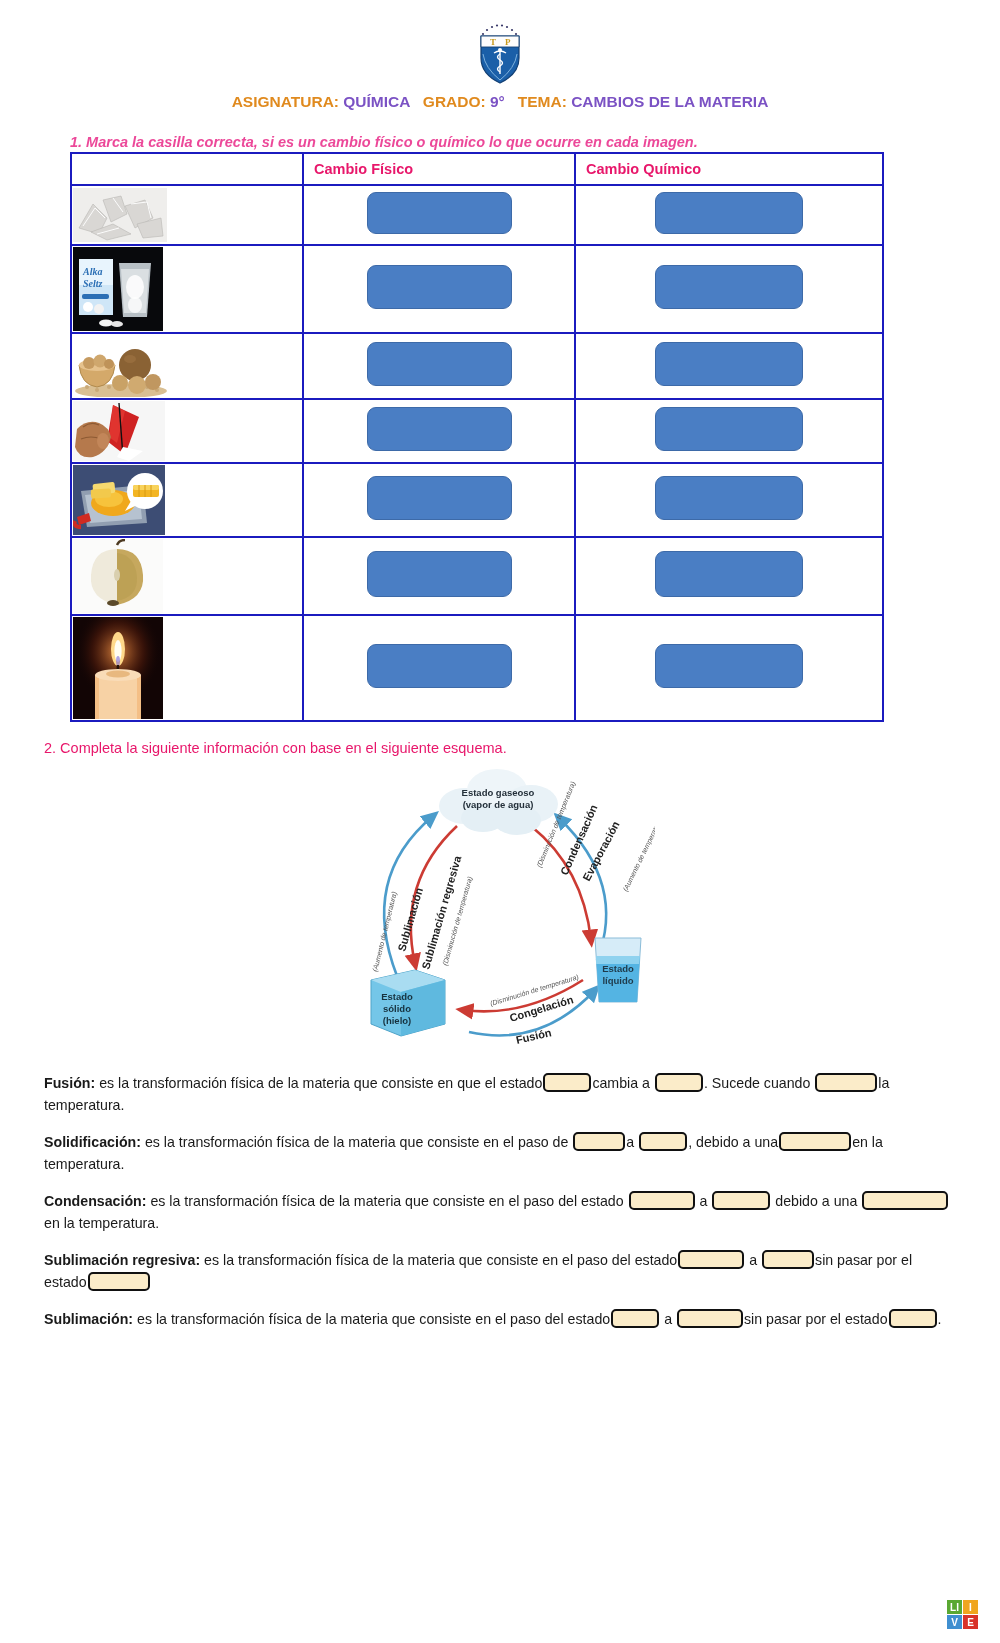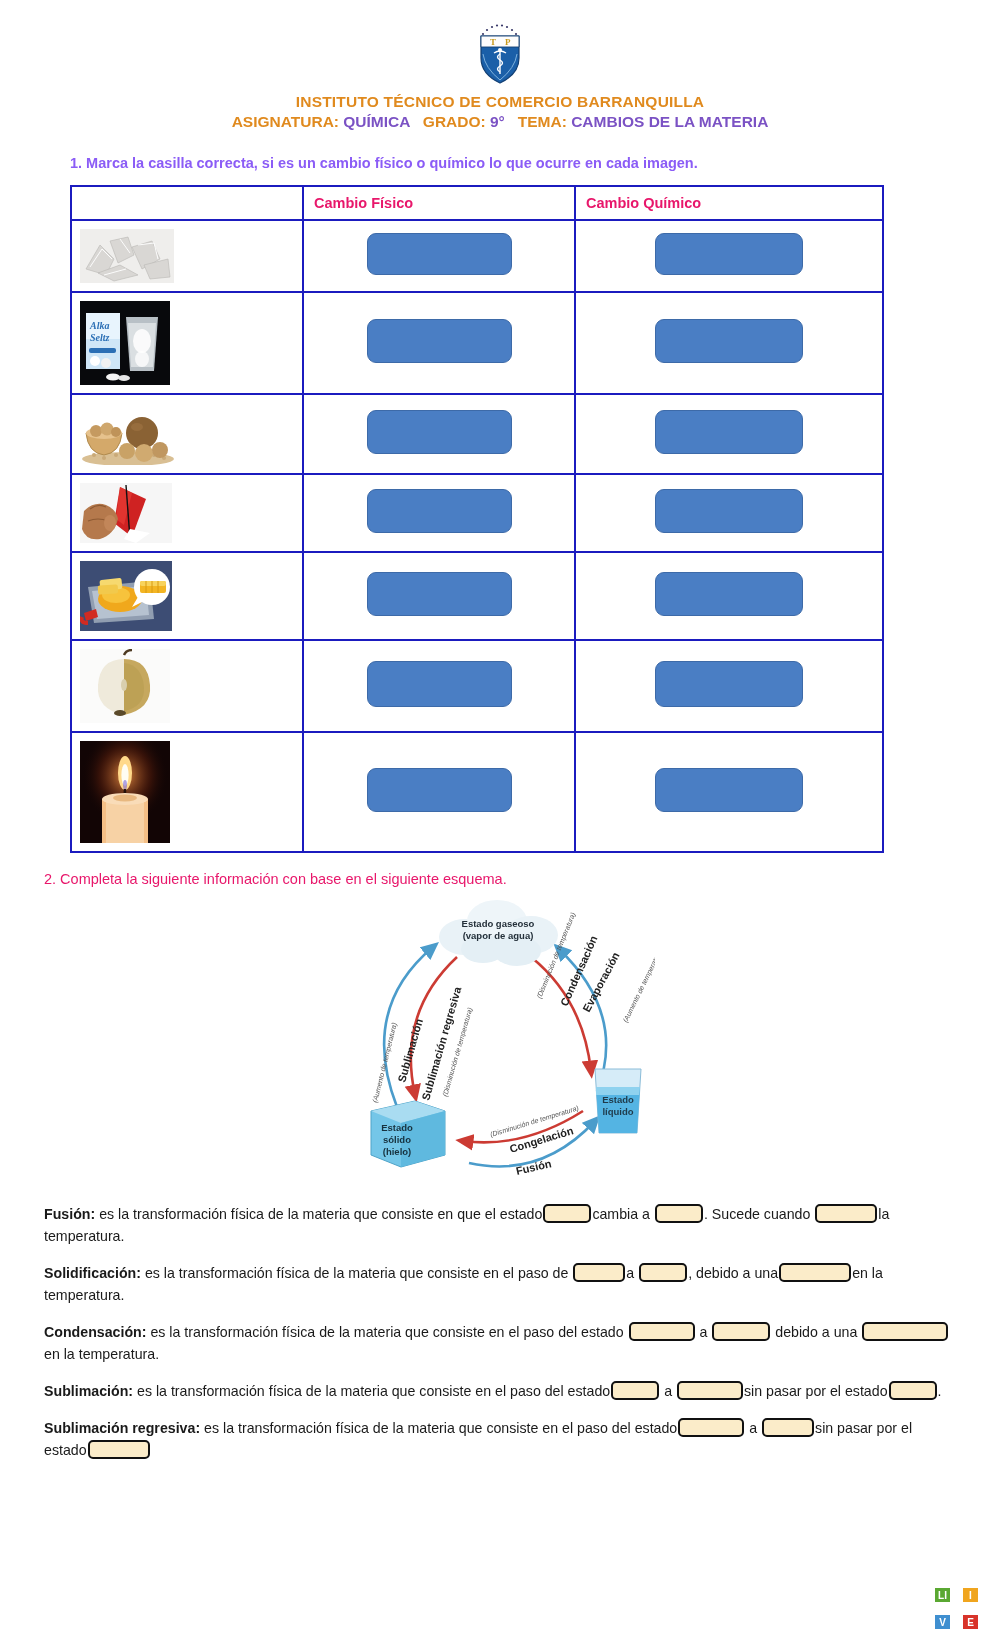--- a/index.html
+++ b/index.html
@@ -29,42 +29,43 @@
     font-size: 15.5px;
     font-weight: bold;
     color: #e08a1e;
     line-height: 1.3;
     margin-top: 1px;
   }
   .subject-line .val { color: #7b52c4; }
 
   
   .q-prompt {
-    color: #8b5cf6;
+    color: #ec4899;
     font-weight: bold;
     font-size: 14.5px;
-    margin: 22px 0 14px 70px;
+    margin: 22px 0 2px 70px;
+    font-style: italic;
   }
   .q2-prompt {
     color: #e8176b;
     font-weight: normal;
     font-size: 14.5px;
     margin: 18px 0 0 44px;
   }
 
   
   .tbl-wrap { margin: 0 0 0 70px; width: 812px; }
   table.changes {
     border-collapse: collapse;
     width: 812px;
     table-layout: fixed;
   }
   table.changes td {
     border: 2px solid #1b1bbf;
-    padding: 8px;
+    padding: 1px;
     vertical-align: middle;
   }
   .col-img  { width: 232px; }
   .col-fis  { width: 272px; }
   .col-qui  { width: 308px; }
 
   .hdr-cell {
     height: 32px;
     padding-left: 10px !important;
     color: #e8176b;
@@ -125,21 +126,21 @@
     right: 22px;
     bottom: 14px;
     display: flex;
     align-items: center;
     gap: 5px;
   }
   .lw-tiles {
     display: grid;
     grid-template-columns: 15px 15px;
     grid-template-rows: 14px 14px;
-    gap: 13px;
+    gap: 1px;
   }
   .lw-tiles span {
     display: flex;
     align-items: center;
     justify-content: center;
     font-size: 10px;
     font-weight: bold;
     color: #ffffff;
     font-family: "Liberation Sans", sans-serif;
   }
@@ -186,21 +187,20 @@
         <path d="M31,40 q-5,3 0,6 q5,3 0,6 q-5,3 0,6"></path>
         <path d="M25,39 q6,-4 12,0"></path>
       </g>
       <circle cx="31" cy="36" r="2" fill="#ffffff"></circle>
 
       <path d="M14,40 q2,14 17,26" stroke="#7fb2dd" stroke-width="1" fill="none"></path>
       <path d="M48,40 q-2,14 -17,26" stroke="#7fb2dd" stroke-width="1" fill="none"></path>
     </svg>
   </div>
 
-  <div class="school-name">INSTITUTO TÉCNICO DE COMERCIO BARRANQUILLA</div>
 
   <div class="subject-line">
     <span>ASIGNATURA:</span>
     <span class="val">QUÍMICA</span>
     &nbsp;
     <span>GRADO:</span>
     <span class="val">9°</span>
     &nbsp;
     <span>TEMA:</span>
     <span class="val">CAMBIOS DE LA MATERIA</span>
@@ -512,25 +512,25 @@
 
   <p class="def-p">
     <b>Solidificación:</b><span> es la transformación física de la materia que consiste en el paso de </span><span class="blank w52"></span><span>a </span><span class="blank w48"></span><span>, debido a una</span><span class="blank w72"></span><span>en la temperatura.</span>
   </p>
 
   <p class="def-p">
     <b>Condensación:</b><span> es la transformación física de la materia que consiste en el paso del estado </span><span class="blank w66"></span><span> a </span><span class="blank w58"></span><span> debido a una </span><span class="blank w86"></span><span> en la temperatura.</span>
   </p>
 
   <p class="def-p">
+    <b>Sublimación regresiva:</b><span> es la transformación física de la materia que consiste en el paso del estado</span><span class="blank w66"></span><span> a </span><span class="blank w52"></span><span>sin pasar por el estado</span><span class="blank w62"></span>
+  </p>
+
+  <p class="def-p">
     <b>Sublimación:</b><span> es la transformación física de la materia que consiste en el paso del estado</span><span class="blank w48"></span><span> a </span><span class="blank w66"></span><span>sin pasar por el estado</span><span class="blank w48"></span><span>.</span>
-  </p>
-
-  <p class="def-p">
-    <b>Sublimación regresiva:</b><span> es la transformación física de la materia que consiste en el paso del estado</span><span class="blank w66"></span><span> a </span><span class="blank w52"></span><span>sin pasar por el estado</span><span class="blank w62"></span>
   </p>
 
 </div>
 
 <div class="footer">
   <div class="lw-tiles">
     <span class="t-li">LI</span>
     <span class="t-i">I</span>
     <span class="t-v">V</span>
     <span class="t-e">E</span>

